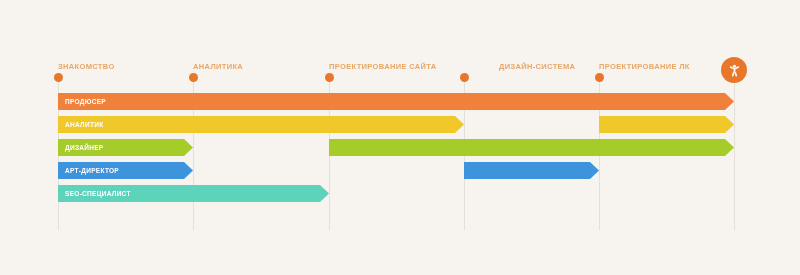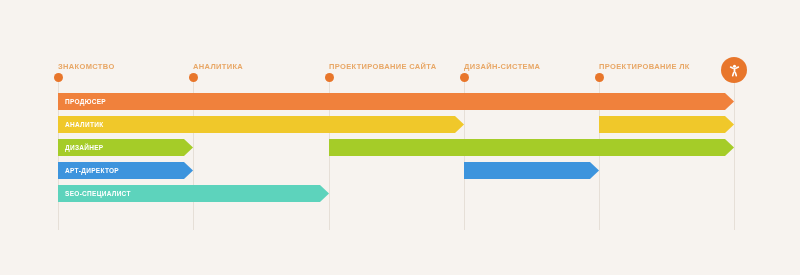--- a/index.html
+++ b/index.html
@@ -105,21 +105,21 @@
       <div class="milestone" style="left: 193px;">
         <div class="ms-dot" style="background: rgb(232, 118, 43);"></div>
         <div class="ms-label" style="color: rgb(232, 167, 102);">АНАЛИТИКА</div>
       </div>
       <div class="milestone" style="left: 329px;">
         <div class="ms-dot" style="background: rgb(232, 118, 43);"></div>
         <div class="ms-label" style="color: rgb(232, 167, 102);">ПРОЕКТИРОВАНИЕ САЙТА</div>
       </div>
       <div class="milestone" style="left: 464px;">
         <div class="ms-dot" style="background: rgb(232, 118, 43);"></div>
-        <div class="ms-label" style="color: rgb(232, 167, 102);">ДИЗАЙН-СИСТЕМА</div>
+        <div class="ms-label" style="color: rgb(232, 167, 102); margin-left: 35px;">ДИЗАЙН-СИСТЕМА</div>
       </div>
       <div class="milestone" style="left: 599px;">
         <div class="ms-dot" style="background: rgb(232, 118, 43);"></div>
         <div class="ms-label" style="color: rgb(232, 167, 102);">ПРОЕКТИРОВАНИЕ ЛК</div>
       </div>
       <div class="milestone" style="left: 734px;">
         <div class="ms-dot" style="background: rgb(232, 118, 43);"></div>
       </div>
     </div>
 

